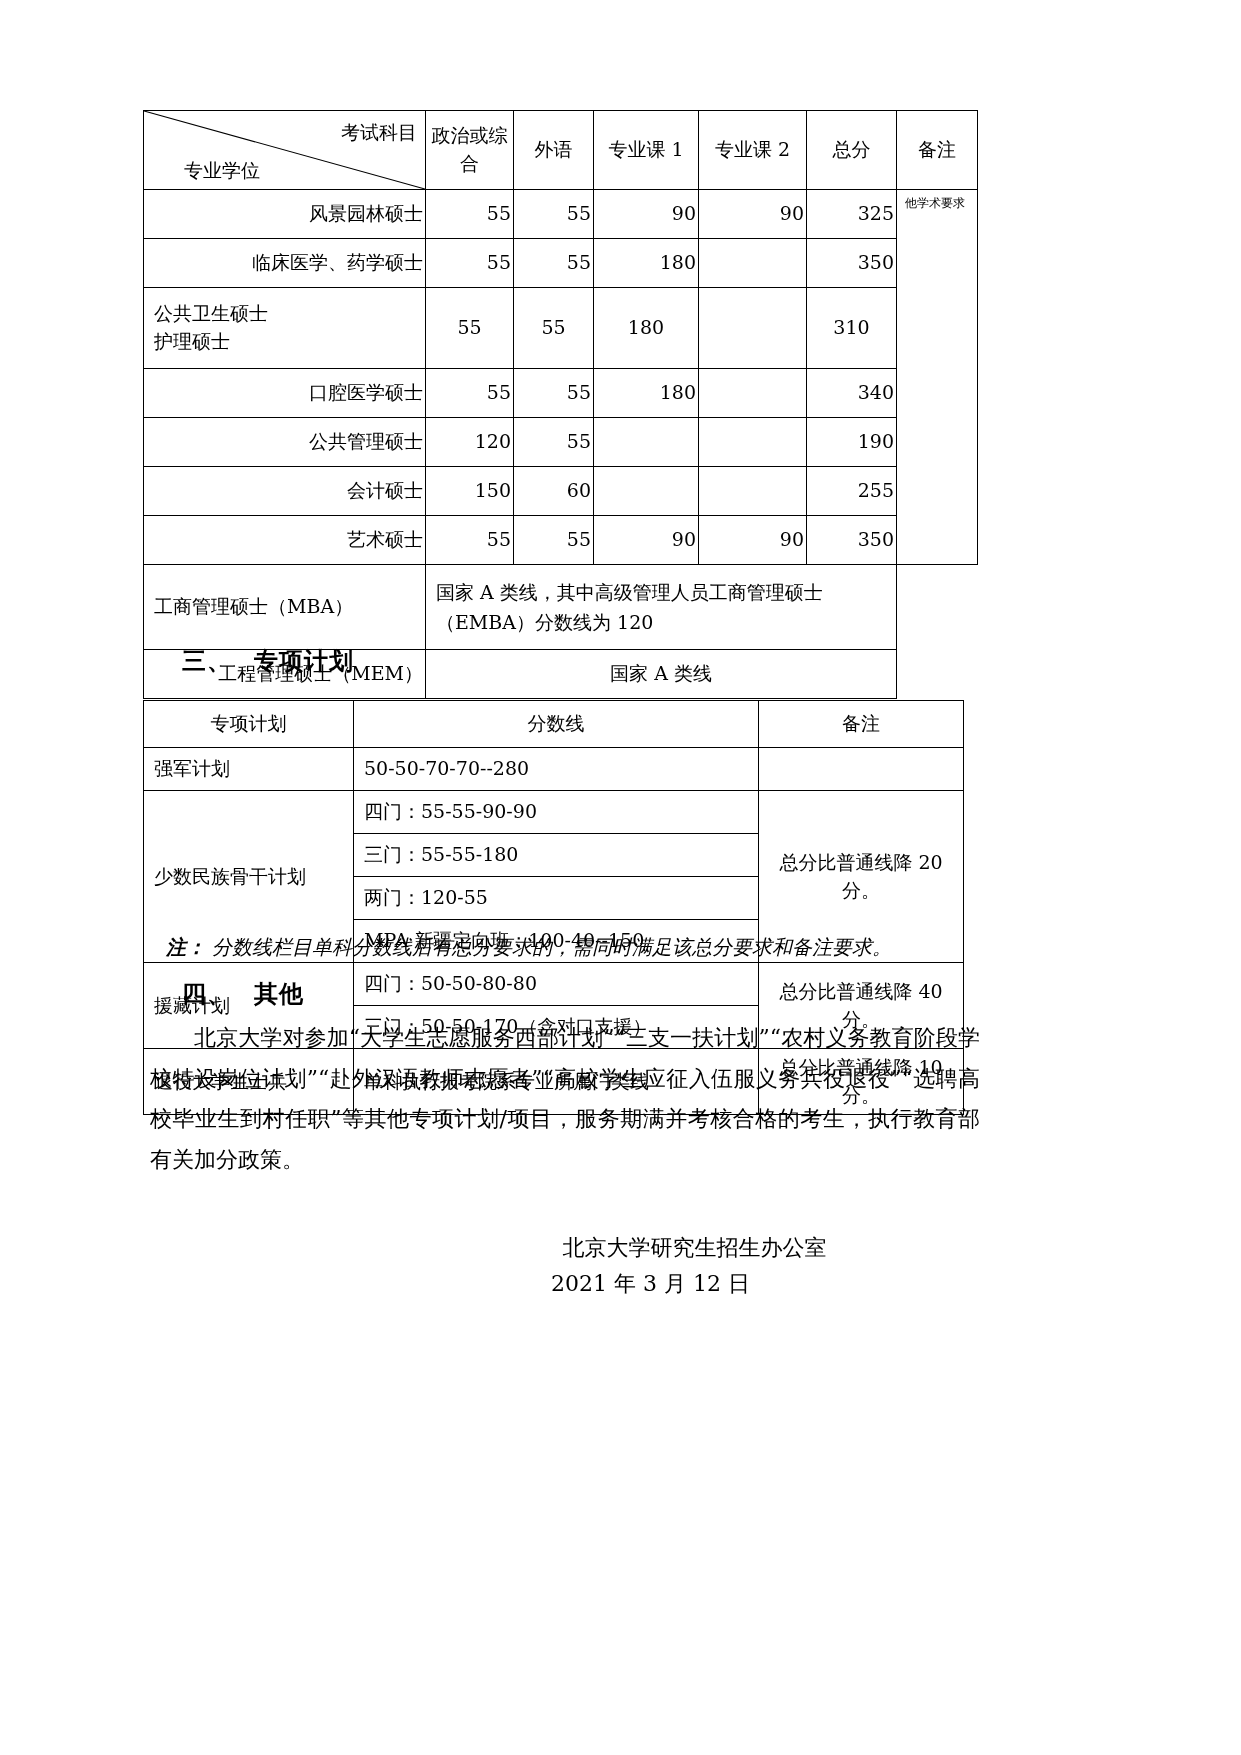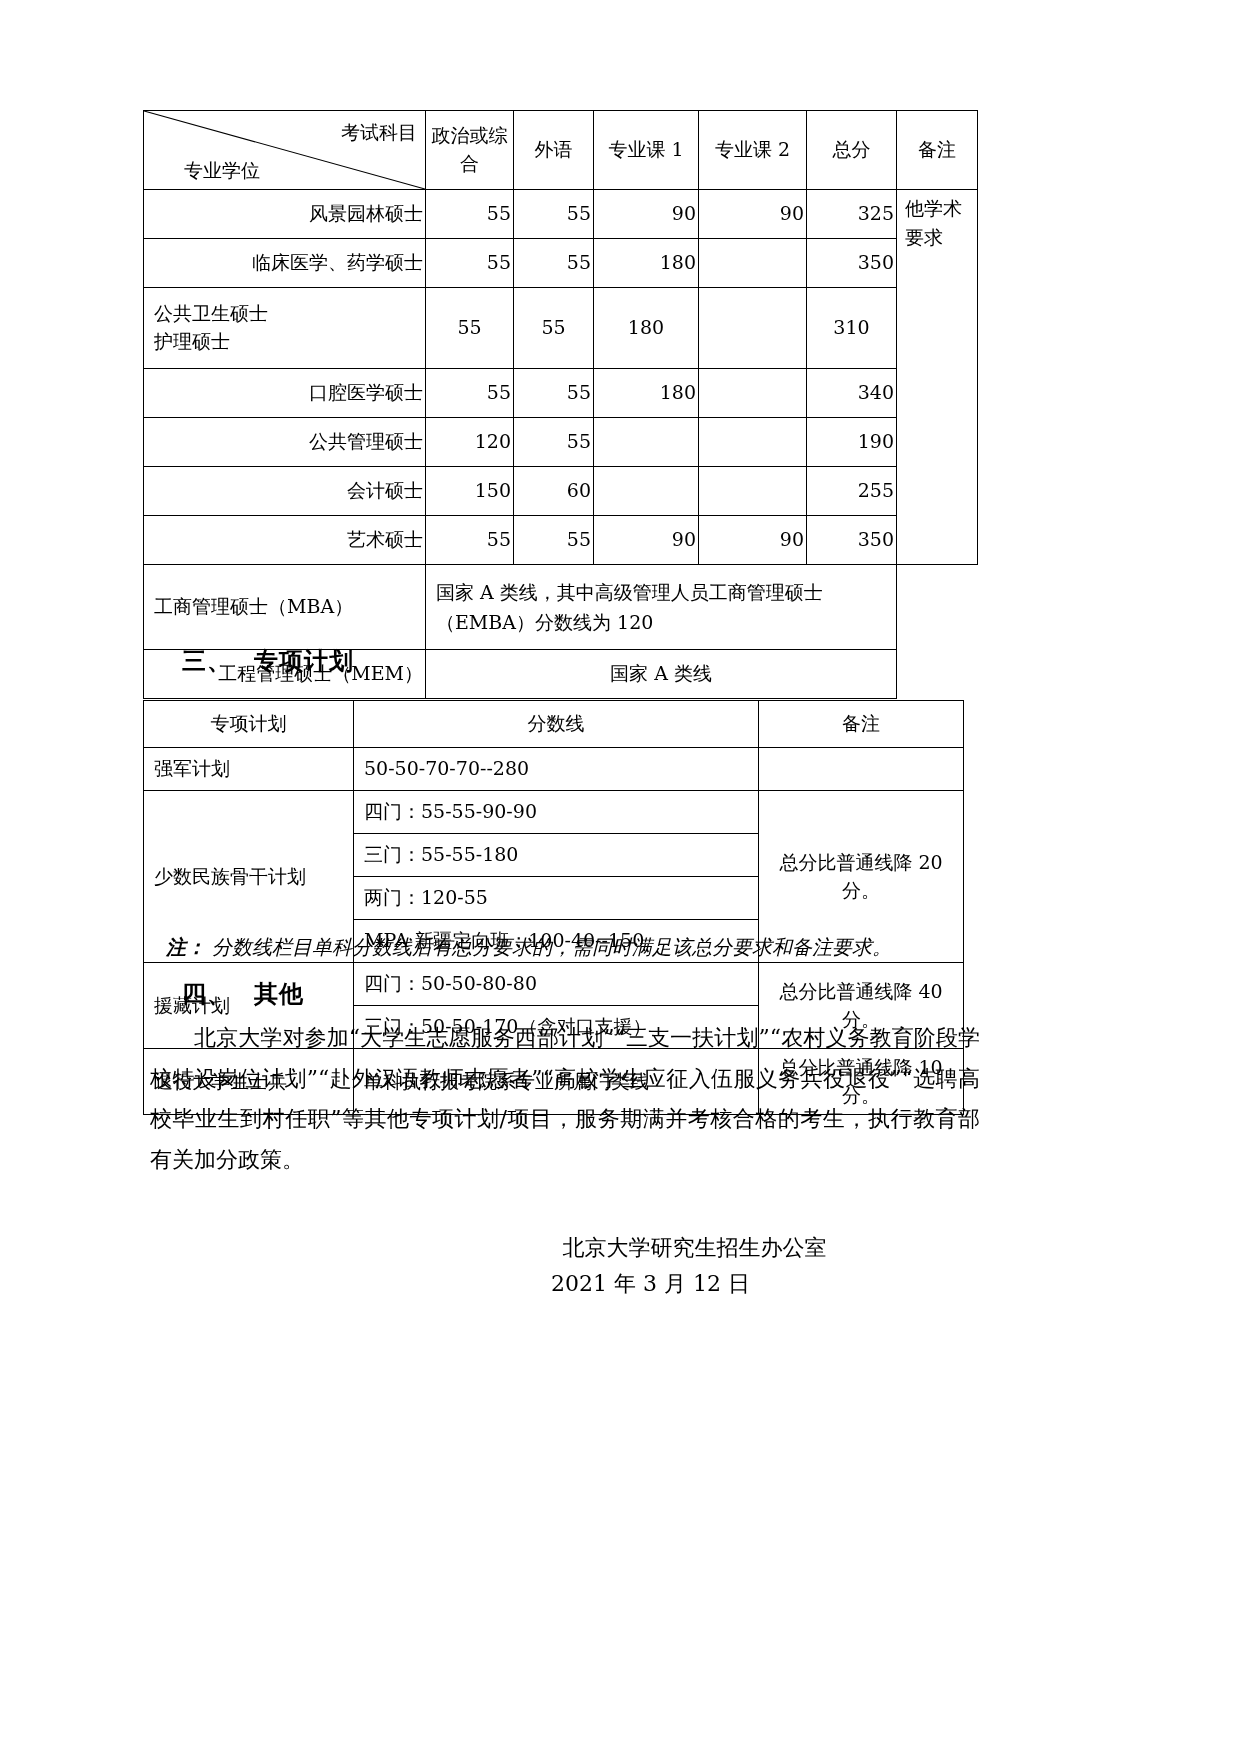--- a/index.html
+++ b/index.html
@@ -81,21 +81,21 @@
     margin-left: 32px;
   }
   .t1 .rowh {
     height: 40px;
     text-align: right;
   }
   .t1 .two-line {
     height: 72px;
   }
   .t1 .note-cell {
-    font-size: 19px;
+    font-size: 12px;
     line-height: 1.5;
     text-align: left;
     padding: 4px 8px;
     vertical-align: top;
   }
   .t1 .wide-text {
     text-align: left;
     padding: 6px 10px;
     line-height: 1.6;
     font-size: 19px;

